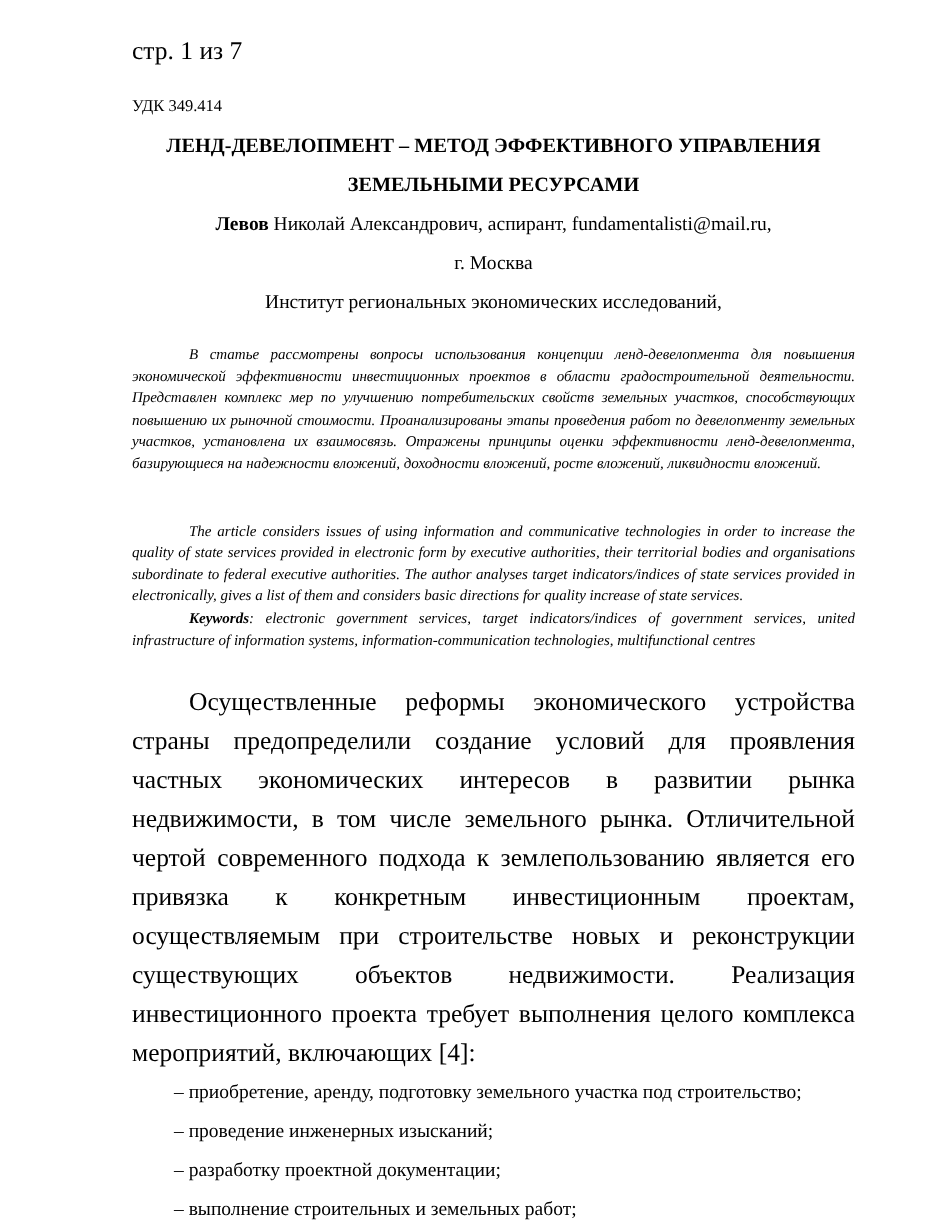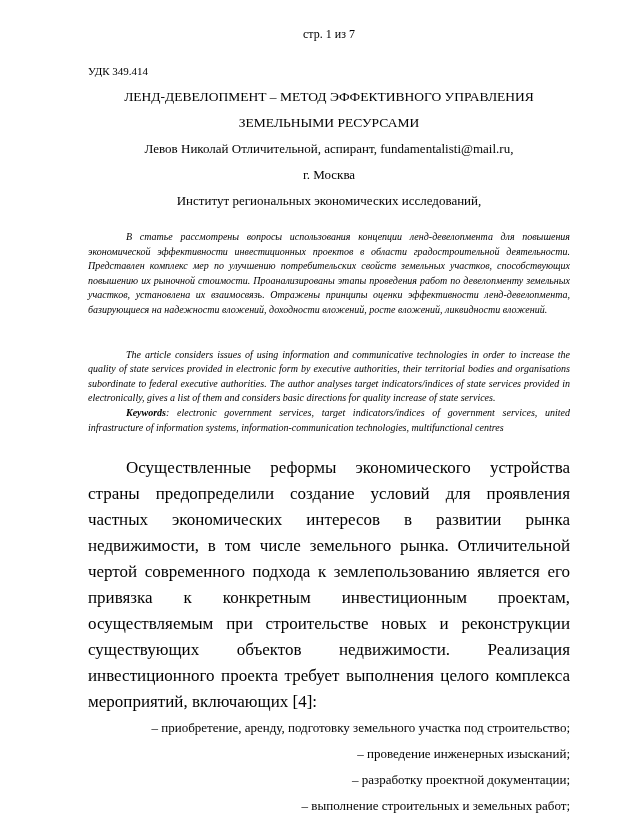--- a/index.html
+++ b/index.html
@@ -9,42 +9,42 @@
     height: 820px;
     margin: 0 auto;
     background: #ffffff;
     color: #000000;
     font-family: "Liberation Serif", "DejaVu Serif", serif;
     padding: 26px 64px 0 88px;
     overflow: hidden;
     position: relative;
   }
   .page-num {
-    text-align: center;
-    font-size: 12px;
+    text-align: left;
+    font-size: 17px;
     line-height: 16px;
   }
   .udc {
     font-size: 11px;
     line-height: 26px;
     margin-top: 16px;
   }
   .title {
     font-size: 13.5px;
-    font-weight: normal;
+    font-weight: bold;
     text-align: center;
     line-height: 26px;
     white-space: pre-line;
   }
   .header-line {
     font-size: 13px;
     text-align: center;
     line-height: 26px;
   }
-  .bold { font-weight: normal; }
+  .bold { font-weight: bold; }
   .abstract-block { margin-top: 16px; }
   .abstract {
     font-size: 10px;
     line-height: 14.6px;
     text-align: justify;
     font-style: italic;
     text-indent: 38px;
   }
   .abstract.en { margin-top: 30px; }
   .kw-label { font-weight: bold; }
@@ -55,36 +55,35 @@
     text-align: justify;
     text-indent: 38px;
   }
   .list {
     margin-top: 0;
   }
   .list-item {
     font-size: 13px;
     line-height: 26px;
     padding-left: 28px;
-    text-align: right;
   }
 </style>
 </head>
 <body>
 
 <div class="page">
 
   <div class="page-num">стр. 1 из 7</div>
 
   <div class="udc">УДК 349.414</div>
 
   <h1 class="title">ЛЕНД-ДЕВЕЛОПМЕНТ – МЕТОД ЭФФЕКТИВНОГО УПРАВЛЕНИЯ
 ЗЕМЕЛЬНЫМИ РЕСУРСАМИ</h1>
 
-  <p class="header-line"><span class="bold">Левов</span><span> Николай Отличительной, аспирант, fundamentalisti@mail.ru,</span></p>
+  <p class="header-line"><span class="bold">Левов</span><span> Николай Александрович, аспирант, fundamentalisti@mail.ru,</span></p>
 
   <p class="header-line">г. Москва</p>
 
   <p class="header-line">Институт региональных экономических исследований,</p>
 
   <div class="abstract-block">
 
     <p class="abstract ru">В статье рассмотрены вопросы использования концепции ленд-девелопмента для повышения экономической эффективности инвестиционных проектов в области градостроительной деятельности. Представлен комплекс мер по улучшению потребительских свойств земельных участков, способствующих повышению их рыночной стоимости. Проанализированы этапы проведения работ по девелопменту земельных участков, установлена их взаимосвязь. Отражены принципы оценки эффективности ленд-девелопмента, базирующиеся на надежности вложений, доходности вложений, росте вложений, ликвидности вложений.</p>
 
 

